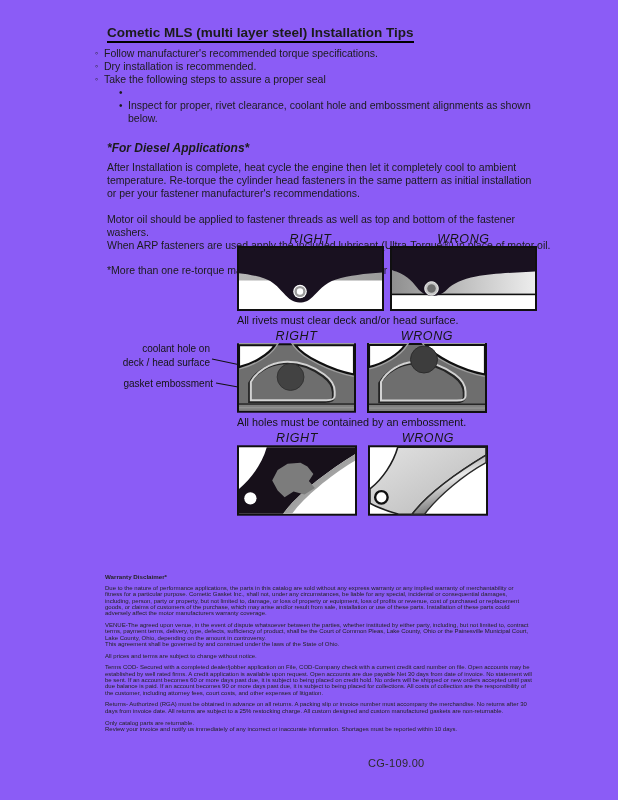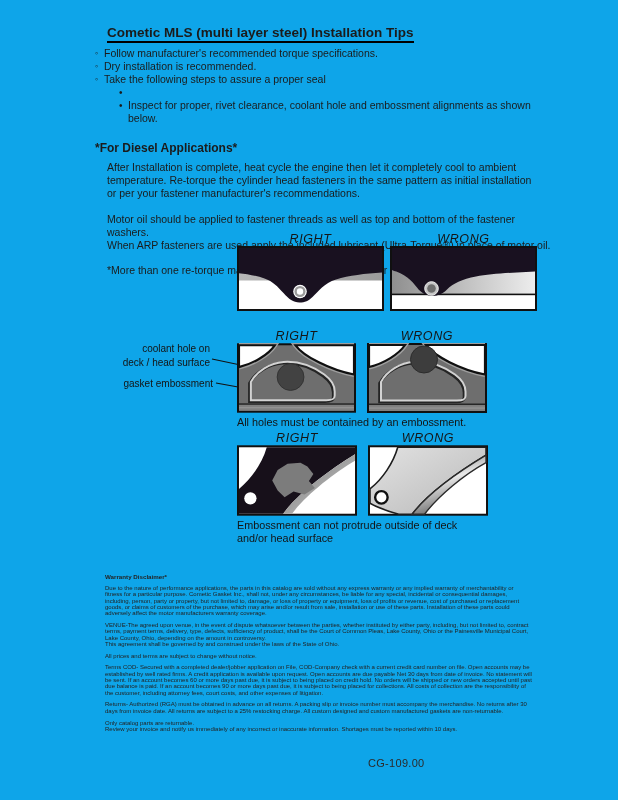--- a/index.html
+++ b/index.html
@@ -1,27 +1,27 @@
 <!DOCTYPE html>
 <html><head>
 <meta charset="utf-8">
 <style>
   html,body{margin:0;padding:0;background:#e8e8e8;}
-  .page{position:relative;width:618px;height:800px;background:#0ea5e9;overflow:hidden;
+  .page{position:relative;width:618px;height:800px;background:#8b5cf6;overflow:hidden;
         font-family:"Liberation Sans", sans-serif;color:#1b1b1b;}
   .pre{white-space:pre-line;}
   
   .content{position:absolute;left:95px;top:25px;width:456px;}
   .doc-title{font-size:13.5px;font-weight:bold;margin:0 0 7px 12px;}
   .doc-title span{border-bottom:2px solid #000;padding-bottom:1px;}
   .bullet-row{display:flex;align-items:flex-start;font-size:10.5px;line-height:13px;margin:0;}
   .bullet-row .mk{width:9px;flex:0 0 9px;font-size:9px;line-height:13px;color:#1b1b1b;}
   .bullet-row.sub{margin-left:24px;}
   .bullet-row.sub .mk{font-size:10px;}
-  .diesel-head{font-size:12px;font-weight:bold;margin:16px 0 6px 0;}
+  .diesel-head{font-size:12px;font-weight:bold;margin:16px 0 6px 12px;font-style:italic;}
   .body-para{font-size:10.5px;line-height:13.2px;margin:0 0 12px 12px;}
   
   .fig{position:absolute;}
   .fig-labels{display:flex;}
   .fig-labels span{display:block;text-align:center;font-size:12.5px;letter-spacing:.6px;color:#151515;font-style:italic;}
   .fig-panels{display:flex;}
   .fig-caption{font-size:10.8px;line-height:12.5px;margin-top:3px;color:#141414;}
   .panel{display:block;}
   .annot{position:absolute;text-align:right;font-size:10px;line-height:14px;color:#141414;}
   .overlay{position:absolute;pointer-events:none;}
@@ -96,20 +96,21 @@
           </linearGradient>
         </defs>
         <rect x="1" y="1" width="145" height="63" fill="#ffffff" stroke="#101010" stroke-width="2"></rect>
         <rect x="2" y="25" width="143" height="23" fill="url(#g1b)"></rect>
         <rect x="2" y="47.6" width="143" height="1.6" fill="#101010"></rect>
         <path d="M2,2 H145 V25.5 C124,26.5 101,27.5 86,30.5 C72,33.3 63,37.5 57,43.5 C53,47.5 48.5,49.8 42.5,49.8 C36.5,49.8 31,47 27,41.5 C22.5,35.5 14,26.5 2,24.5 Z" fill="#191120"></path>
         <circle cx="41.5" cy="42.5" r="6.8" fill="#c6c6c6" stroke="#efefef" stroke-width="1"></circle>
         <circle cx="41.5" cy="42.5" r="4.3" fill="#6e6e6e"></circle>
       </svg>
     </div>
+    <div class="fig-caption">All rivets must clear deck and/or head surface.</div>
   </div>
 
   <div class="annot pre" style="left:95px;top:342px;width:115px;">coolant hole on
 deck / head surface</div>
   <div class="annot" style="left:95px;top:377px;width:118px;">gasket embossment</div>
   <svg class="overlay" style="left:140px;top:345px;" width="170" height="60" viewBox="0 0 170 60">
     <line x1="72" y1="14" x2="148" y2="30" stroke="#101010" stroke-width="1.1"></line>
     <line x1="76" y1="38" x2="120" y2="46" stroke="#101010" stroke-width="1.1"></line>
   </svg>
 
@@ -179,22 +180,20 @@
               <stop offset="0.5" stop-color="#e9e9e9"></stop>
               <stop offset="1" stop-color="#6b6b6b"></stop>
           </linearGradient>
         </defs>
         <rect x="1" y="1" width="119" height="69" fill="#ffffff" stroke="#101010" stroke-width="2"></rect>
         <path d="M30,2 H119 V10 C90,27.5 59.5,50 44.5,69.5 H31 C20,66.5 9,62.5 2,58.5 V44 C14.5,34 25.5,18 30,2 Z" fill="url(#g3b)" stroke="#1d1d1d" stroke-width="1.6"></path>
         <path d="M119,10 C90,27.5 59.5,50 44.5,69.5 H57 C71,51 97,29.5 119,17.5 Z" fill="url(#g3c)" stroke="#2a2a2a" stroke-width="1.4"></path>
         <circle cx="13.5" cy="52.5" r="6.3" fill="#ffffff" stroke="#101010" stroke-width="2.4"></circle>
       </svg>
     </div>
-    <div class="fig-caption pre">Embossment can not protrude outside of deck
-and/or head surface</div>
   </div>
 
   <div class="legal">
     <div class="legal-head">Warranty Disclaimer*</div>
     <p class="legal-para pre">Due to the nature of performance applications, the parts in this catalog are sold without any express warranty or any implied warranty of merchantability or fitness for a particular purpose.  Cometic Gasket Inc., shall not, under any circumstances, be liable for any special, incidental or consequential damages, including, person, party or property, but not limited to, damage, or loss of property or equipment, loss of profits or revenue, cost of purchased or replacement goods, or claims of customers of the purchase, which may arise and/or result from sale, installation or use of these parts.  Installation of these parts could adversely affect the motor manufacturers warranty coverage.</p>
     <p class="legal-para pre">VENUE-The agreed upon venue, in the event of dispute whatsoever between the parties, whether instituted by either party, including, but not limited to, contract terms, payment terms, delivery, type, defects, sufficiency of product, shall be the Court of Common Pleas, Lake County, Ohio or the Painesville Municipal Court, Lake County, Ohio, depending on the amount in controversy.
 This agreement shall be governed by and construed under the laws of the State of Ohio.</p>
     <p class="legal-para pre">All prices and terms are subject to change without notice.</p>
     <p class="legal-para pre">Terms COD- Secured with a completed dealer/jobber application on File, COD-Company check with a current credit card number on file.  Open accounts may be established by well rated firms.  A credit application is available upon request.  Open accounts are due payable Net 30 days from date of invoice.  No statement will be sent.  If an account becomes 60 or more days past due, it is subject to being placed on credit hold.  No orders will be shipped or new orders accepted until past due balance is paid.  If an account becomes 90 or more days past due, it is subject to being placed for collections.  All costs of collection are the responsibility of the customer, including attorney fees, court costs, and other expenses of litigation.</p>
     <p class="legal-para pre">Returns- Authorized (RGA) must be obtained in advance on all returns.  A packing slip or invoice number must accompany the merchandise.  No returns after 30 days from invoice date.  All returns are subject to a 25% restocking charge.  All custom designed and custom manufactured gaskets are non-returnable.</p>

